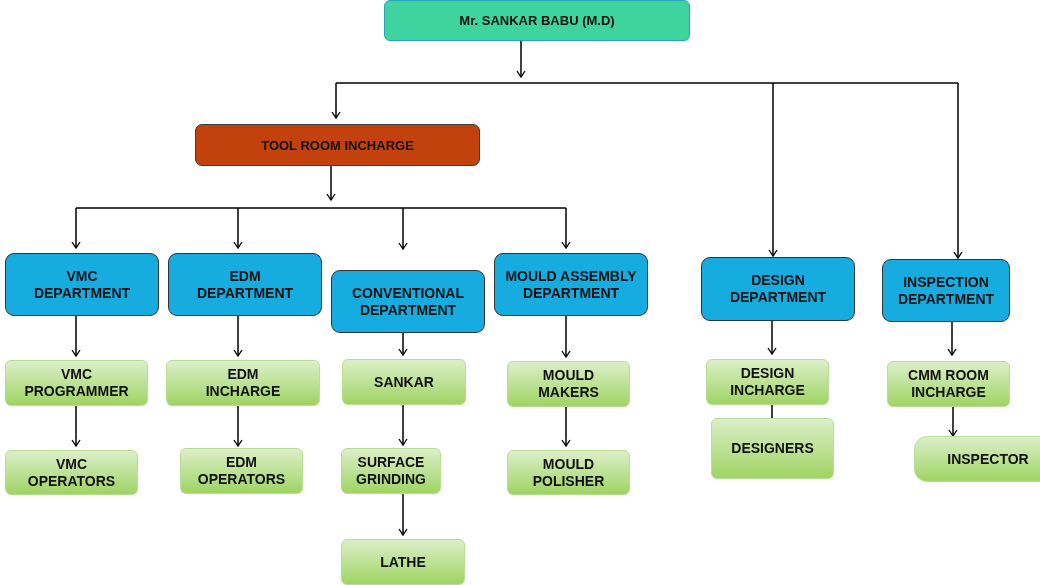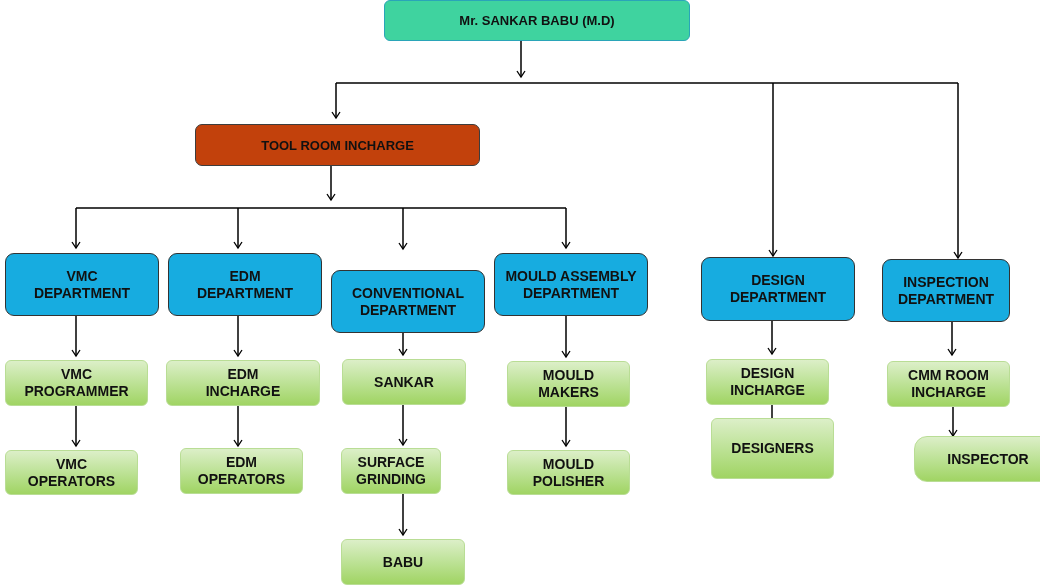--- a/index.html
+++ b/index.html
@@ -84,21 +84,21 @@
 OPERATORS</div>
 
 <div class="box role" style="left:166px;top:360px;width:154px;height:46px;">EDM
 INCHARGE</div>
 <div class="box role" style="left:180px;top:448px;width:123px;height:46px;">EDM
 OPERATORS</div>
 
 <div class="box role" style="left:342px;top:359px;width:124px;height:46px;">SANKAR</div>
 <div class="box role" style="left:341px;top:448px;width:100px;height:46px;">SURFACE
 GRINDING</div>
-<div class="box role" style="left:341px;top:539px;width:124px;height:46px;">BABU</div>
+<div class="box role" style="left:341px;top:539px;width:124px;height:46px;">LATHE</div>
 
 <div class="box role" style="left:507px;top:361px;width:123px;height:46px;">MOULD
 MAKERS</div>
 <div class="box role" style="left:507px;top:450px;width:123px;height:45px;">MOULD
 POLISHER</div>
 
 <div class="box role" style="left:706px;top:359px;width:123px;height:46px;">DESIGN
 INCHARGE</div>
 <div class="box role" style="left:711px;top:418px;width:123px;height:61px;">DESIGNERS</div>
 

